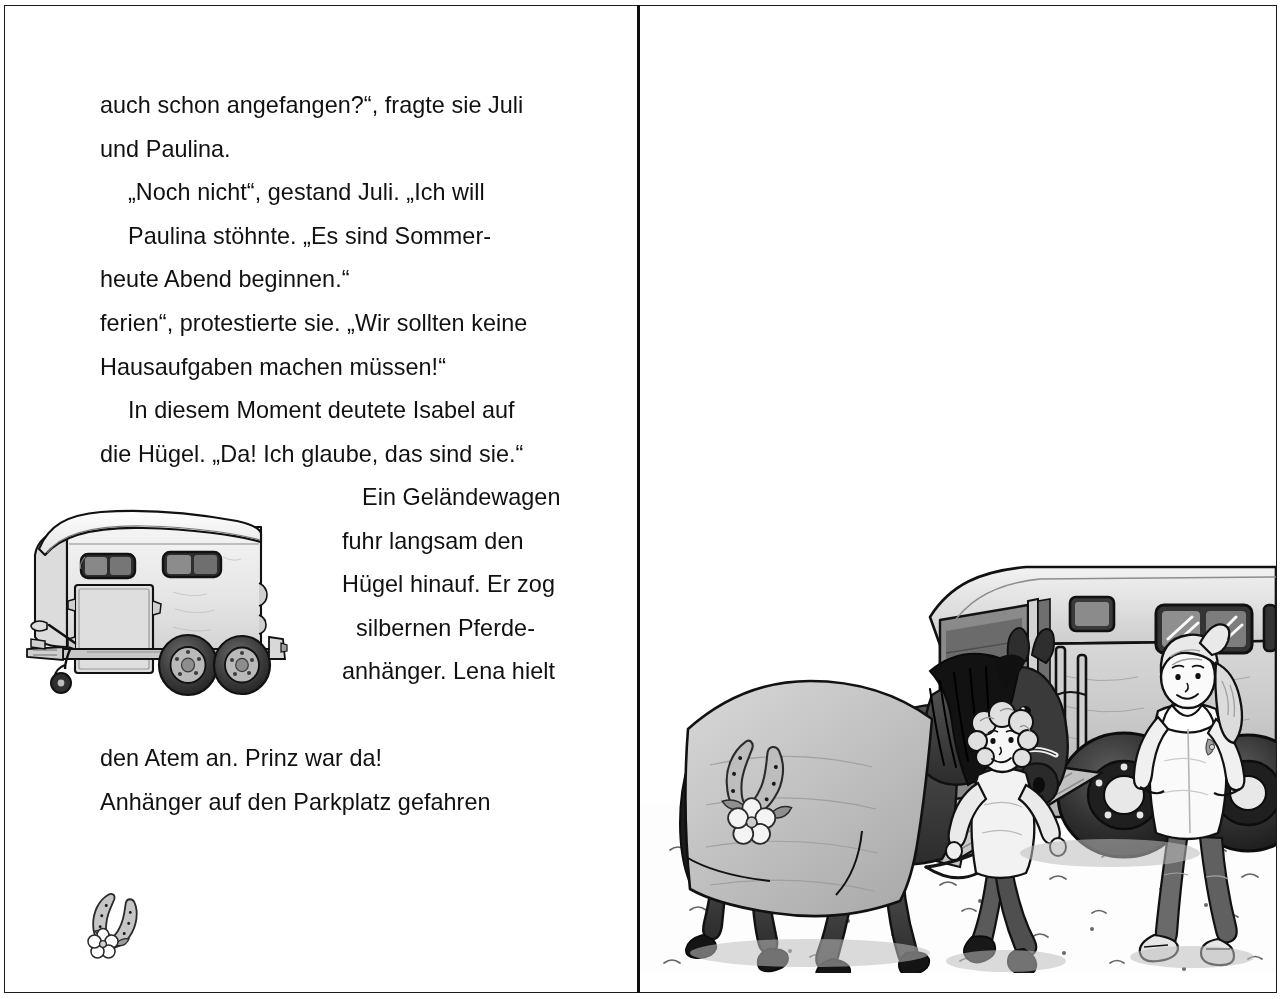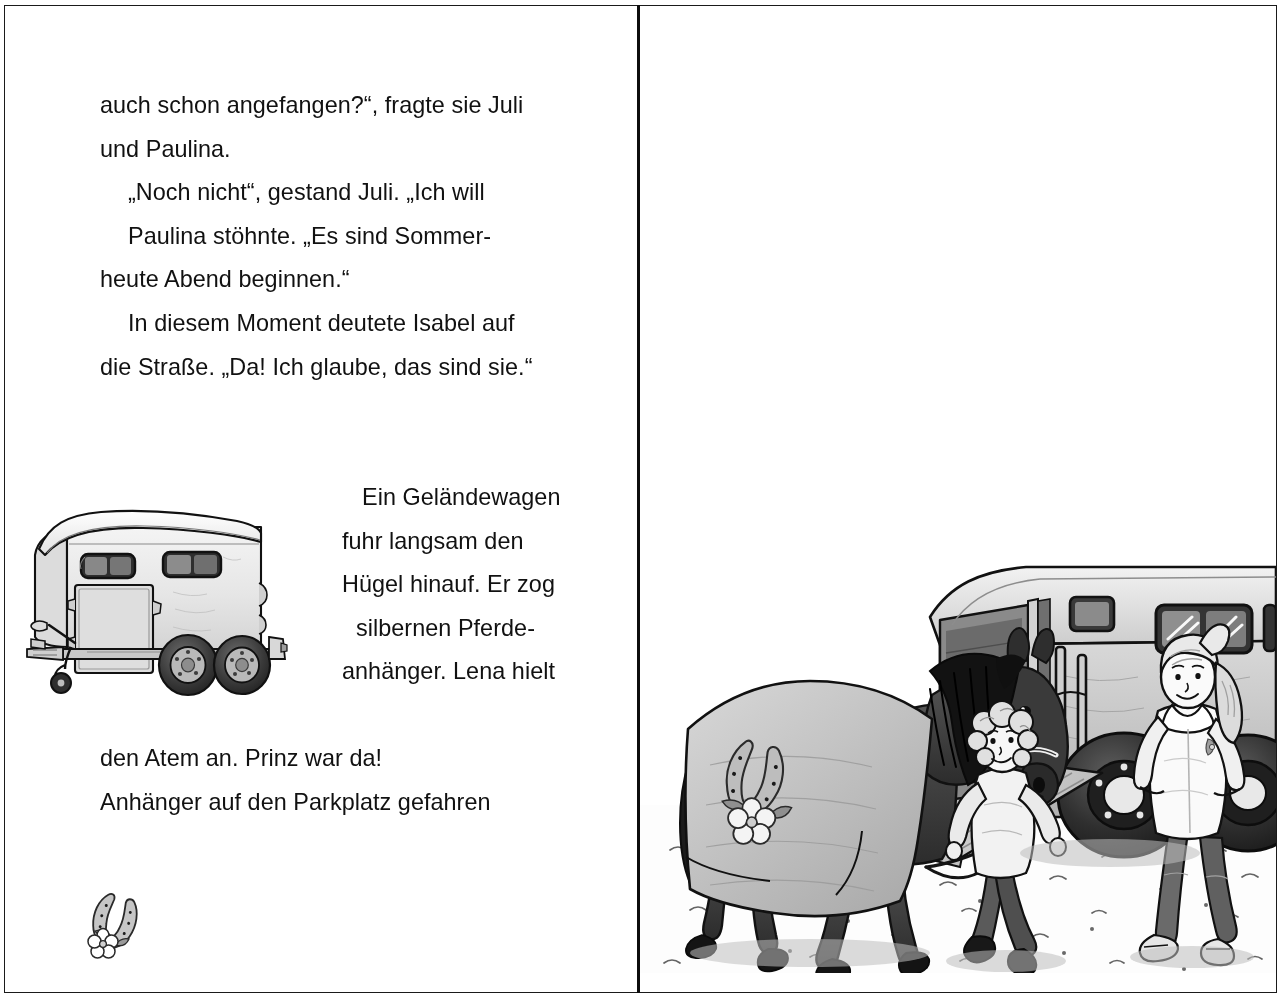--- a/index.html
+++ b/index.html
@@ -67,22 +67,24 @@
   <div class="gutter"></div>
 
   <div class="page page-left">
 
     <div class="textcol lp-top">
       <span class="ln">auch schon angefangen?“, fragte sie Juli</span>
       <span class="ln">und Paulina.</span>
       <span class="ln ind">„Noch nicht“, gestand Juli. „Ich will</span>
       <span class="ln ind">Paulina stöhnte. „Es sind Sommer-</span>
       <span class="ln">heute Abend beginnen.“</span>
+      <span class="ln">ferien“, protestierte sie. „Wir sollten keine</span>
+      <span class="ln">Hausaufgaben machen müssen!“</span>
       <span class="ln ind">In diesem Moment deutete Isabel auf</span>
-      <span class="ln">die Straße. „Da! Ich glaube, das sind sie.“</span>
+      <span class="ln">die Hügel. „Da! Ich glaube, das sind sie.“</span>
     </div>
 
     <div class="textcol lp-narrow">
       <span class="ln n-ind">Ein Geländewagen</span>
       <span class="ln">fuhr langsam den</span>
       <span class="ln">Hügel hinauf. Er zog</span>
       <span class="ln n-ind2">silbernen Pferde-</span>
       <span class="ln">anhänger. Lena hielt</span>
     </div>
 

